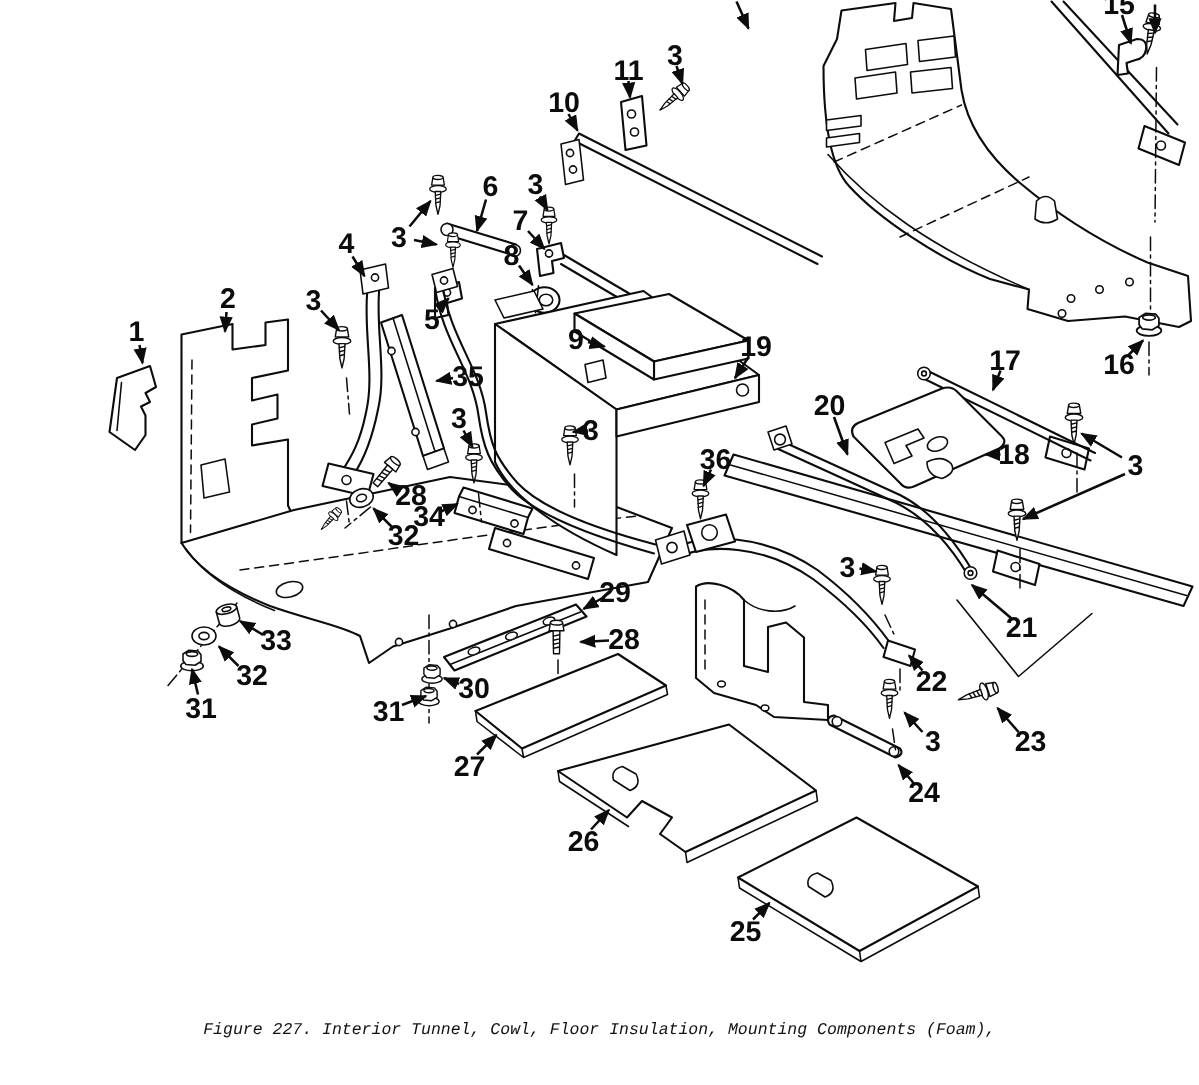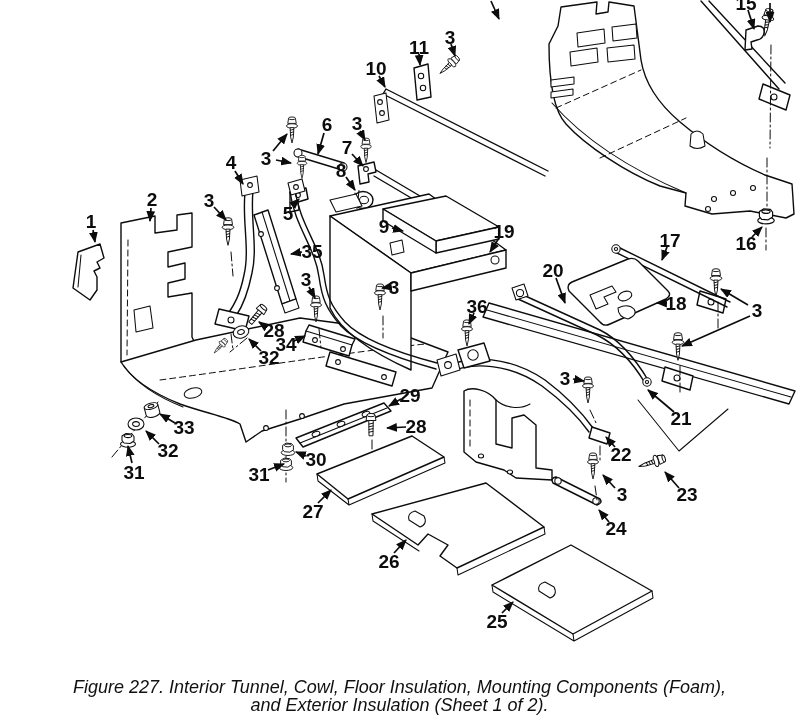--- a/index.html
+++ b/index.html
@@ -7,21 +7,21 @@
         font-family:"Liberation Sans",sans-serif;}
   svg{display:block;}
   .ln{fill:none;stroke:#0c0c0c;stroke-width:1.4;stroke-linejoin:round;stroke-linecap:round;}
   .sh{fill:#ffffff;stroke:#0c0c0c;stroke-width:1.4;stroke-linejoin:round;}
   .thin{stroke-width:1.05;}
   .dsh{stroke-dasharray:6 4;stroke-width:1;}
   .dd{stroke-dasharray:9 3 2 3;stroke-width:1;}
   .arr{stroke:#0c0c0c;stroke-width:1.7;fill:none;}
   text.cl{font-family:"Liberation Sans",sans-serif;font-weight:bold;font-size:19px;fill:#0c0c0c;}
   .caption{position:absolute;left:0;right:0;top:678px;text-align:center;color:#111;
-           font-family:Liberation Sans, sans-serif;font-style:italic;font-size:18px;line-height:18px;}
+           font-family:Liberation Mono, monospace;font-style:italic;font-size:11px;line-height:18px;}
 </style>
 </head>
 <body>
 
 <div class="page">
 
 <svg width="799" height="723" viewBox="0 0 799 723">
   <defs>
     <marker id="ah" viewBox="0 0 10 8" refX="9" refY="4" markerWidth="11" markerHeight="9" orient="auto" markerUnits="userSpaceOnUse">
       <path d="M0,0 L10,4 L0,8 Z" fill="#0c0c0c"></path>
@@ -486,16 +486,15 @@
           <line x1="748" y1="10" x2="754" y2="29" class="arr" marker-end="url(#ah)"></line>
           <text x="746" y="9.5" text-anchor="middle" class="cl">15</text>
         </g>
         <line x1="491" y1="1" x2="499" y2="19" class="arr" marker-end="url(#ah)"></line>
         <line x1="770" y1="3" x2="770" y2="22" class="arr" marker-end="url(#ah)"></line>
       </g>
 </svg>
 
 <div class="caption">
   <div>Figure 227.  Interior Tunnel, Cowl, Floor Insulation, Mounting Components (Foam),</div>
-  <div>and Exterior Insulation (Sheet 1 of 2).</div>
 </div>
 
 </div>
 
 </body></html>

